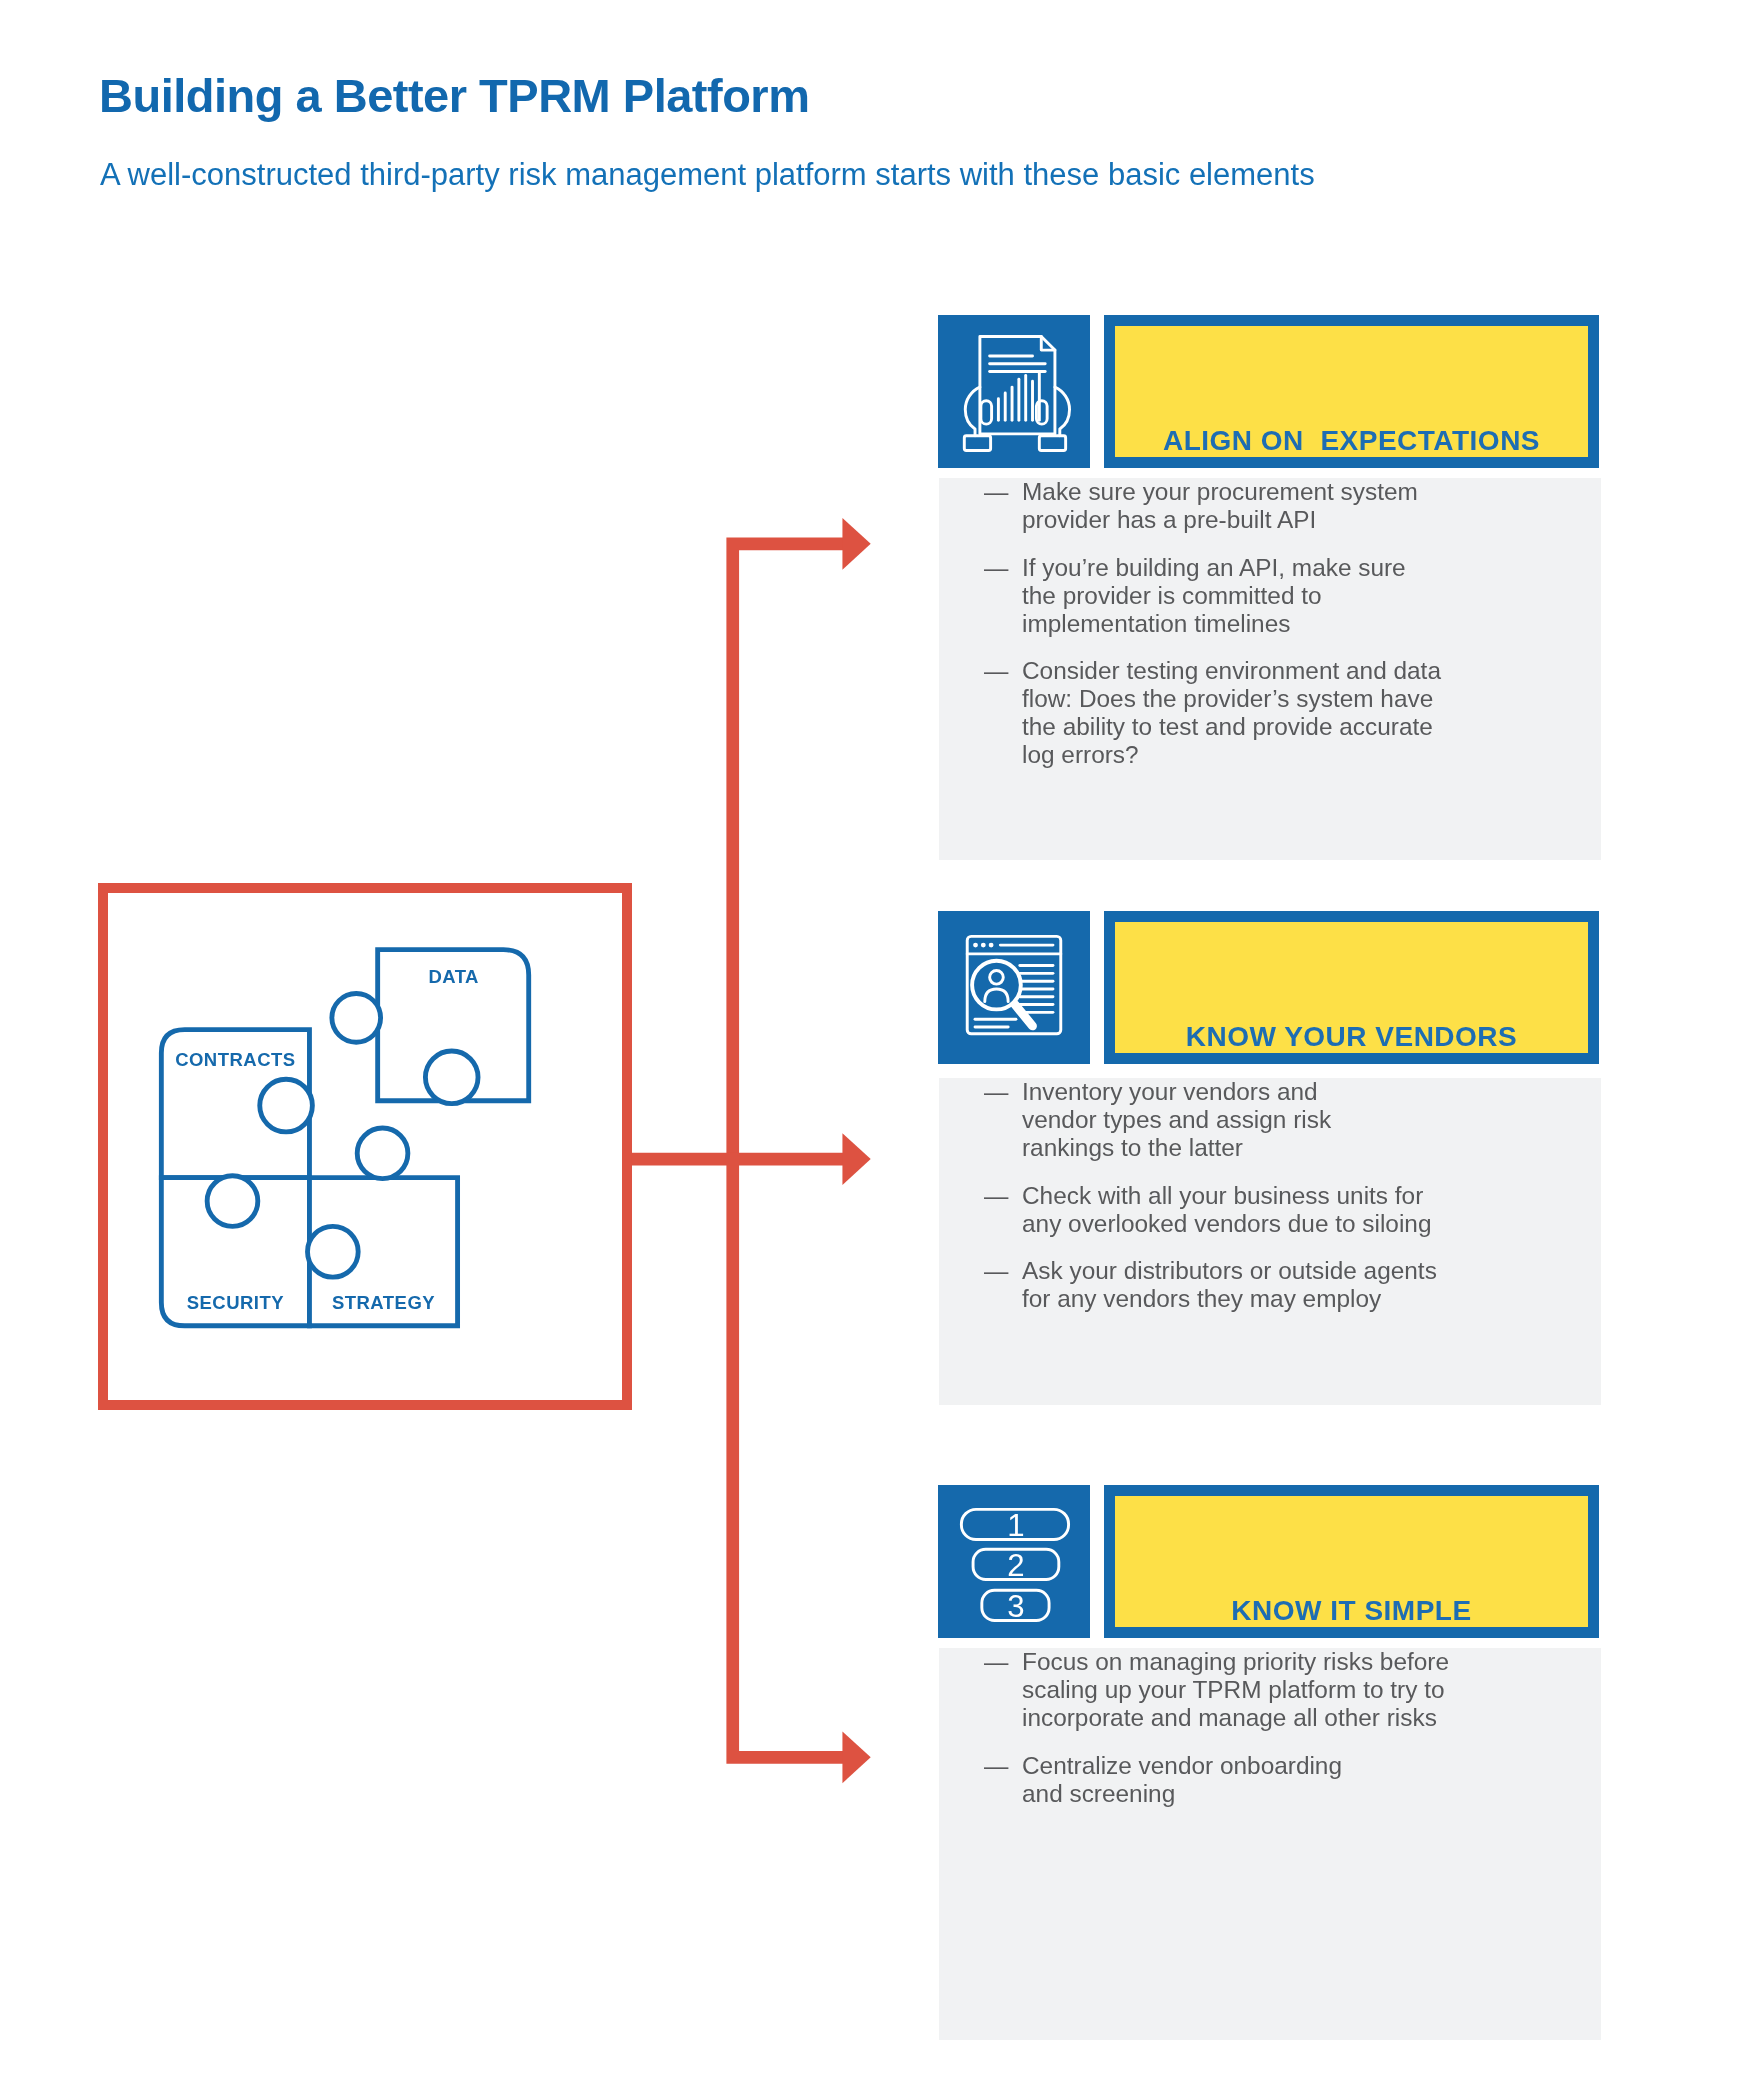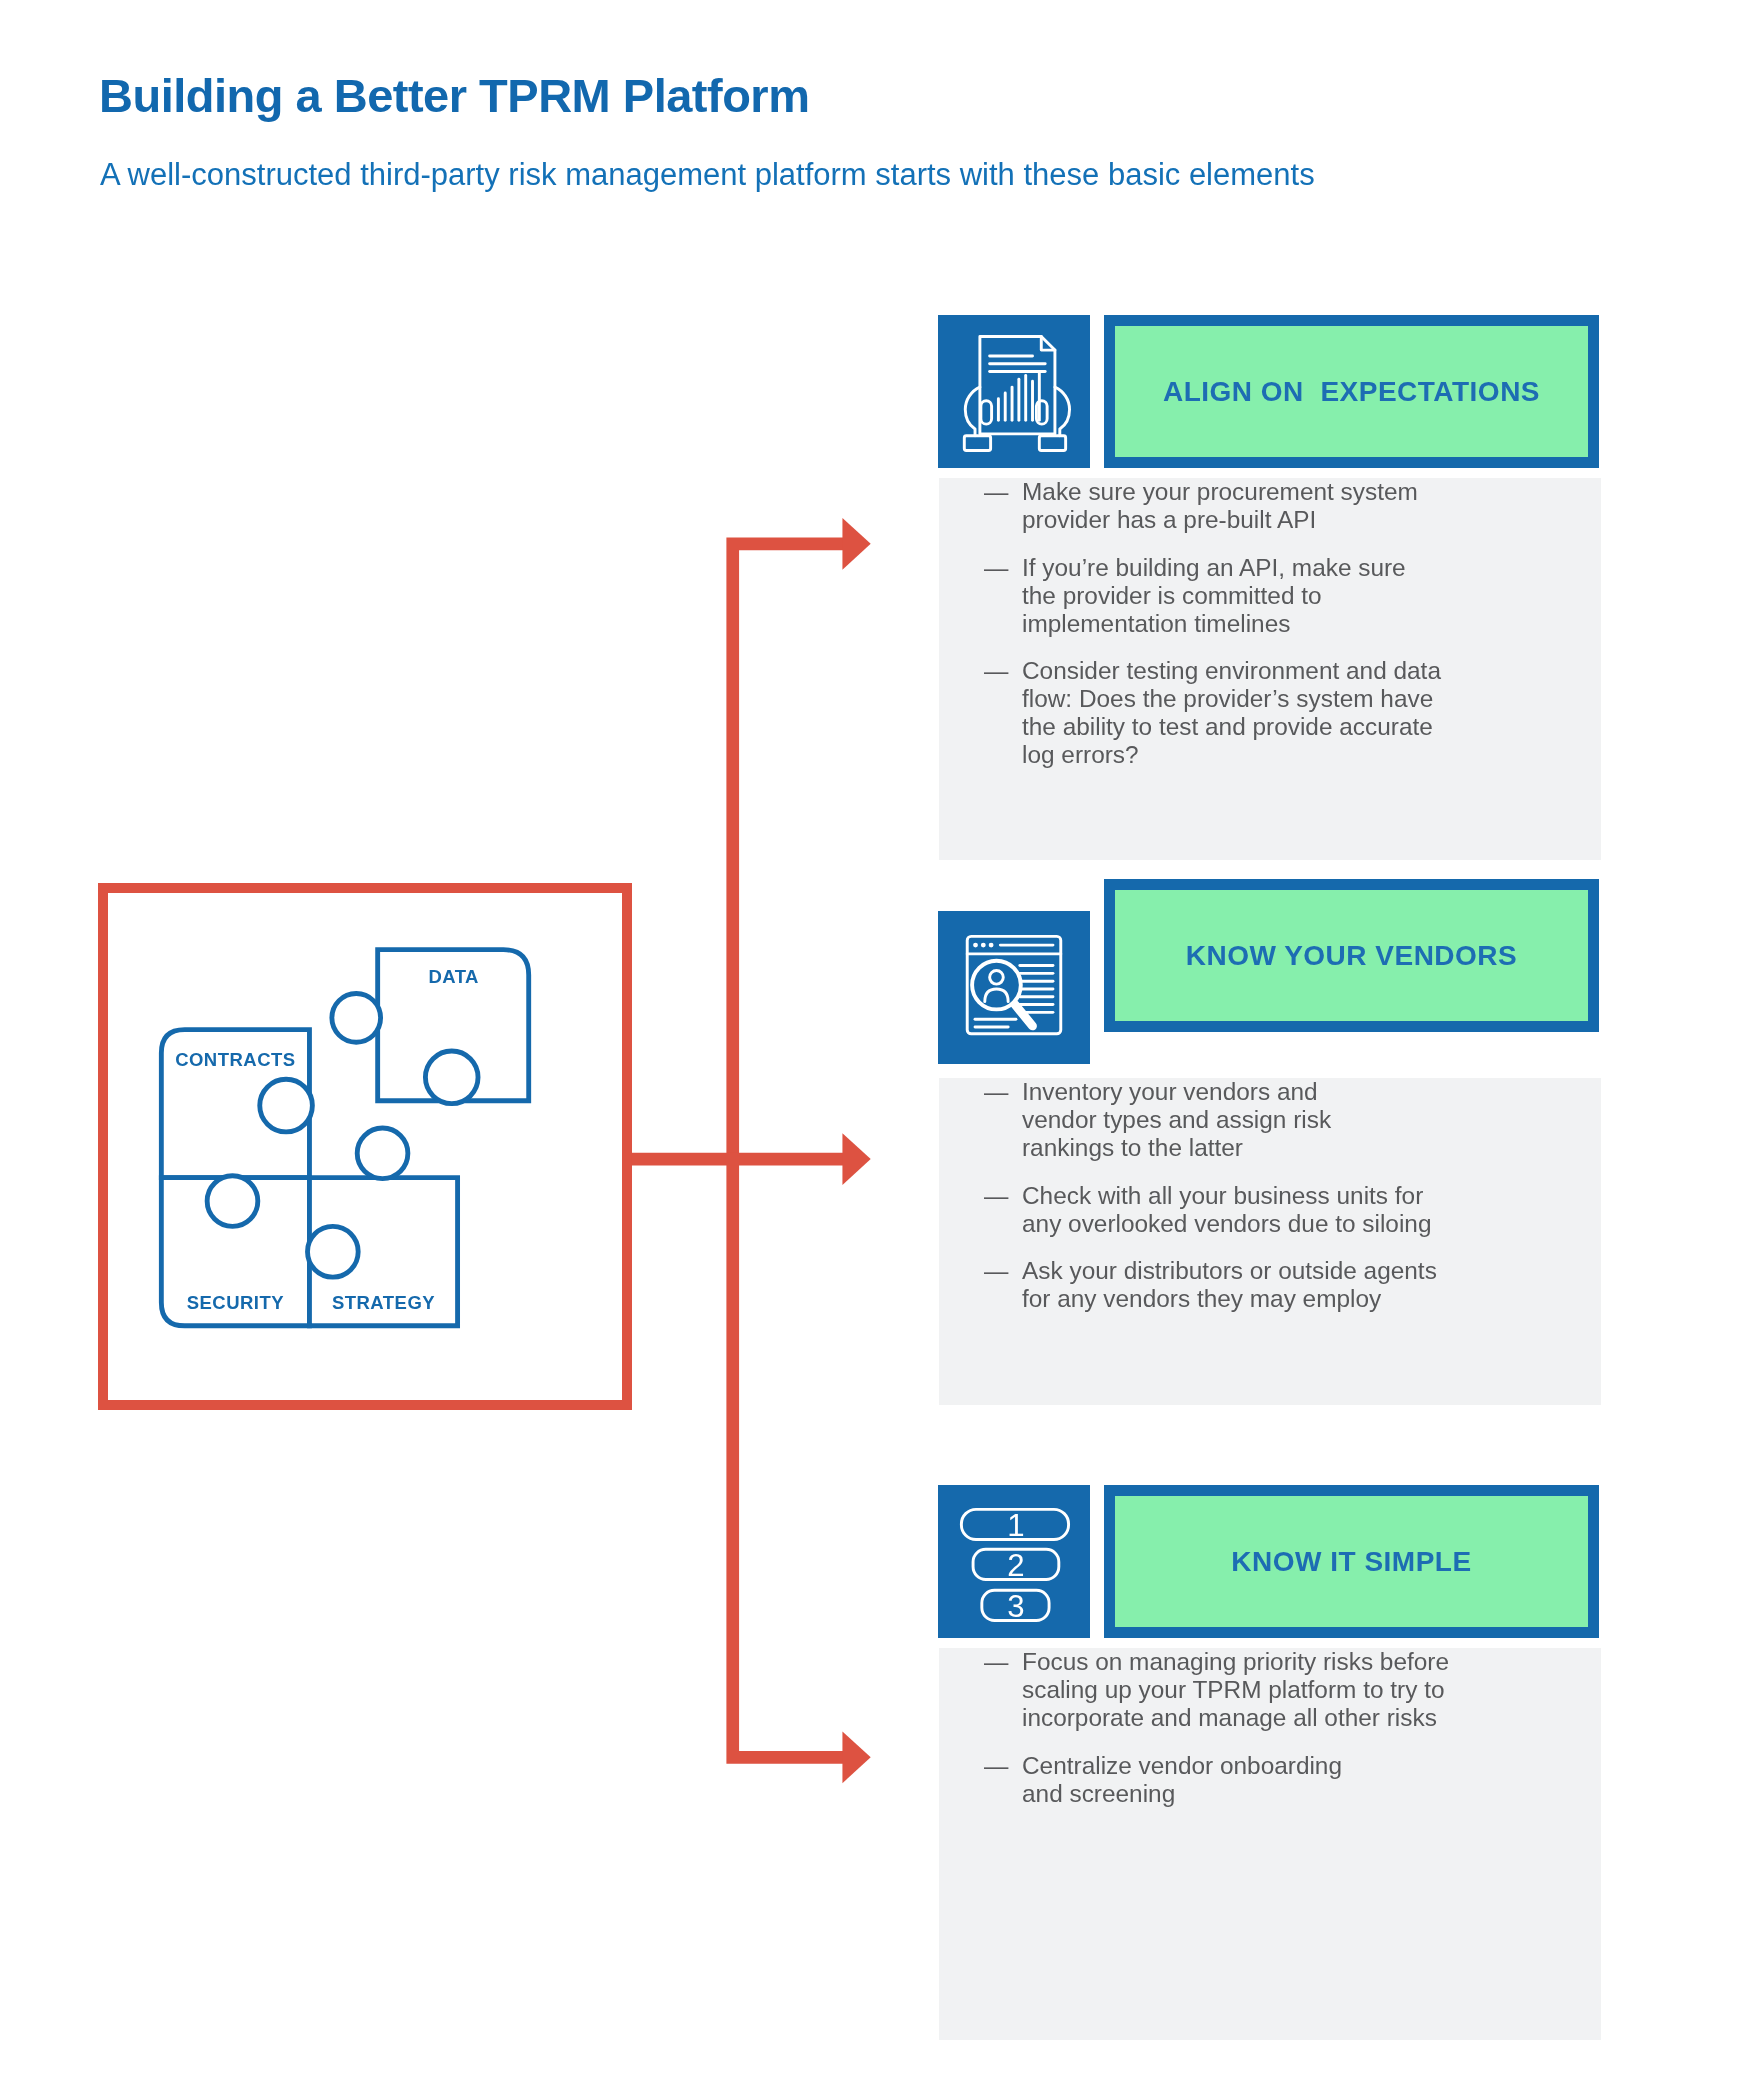--- a/index.html
+++ b/index.html
@@ -25,22 +25,22 @@
 
   .connector-svg { left:0; top:0; pointer-events:none; }
 
   .icon-tile {
     width:152px; height:153px; background:#1569ac; left:938px;
   }
   .icon-tile svg { display:block; }
 
   .header-box {
     left:1104px; width:495px; height:153px; box-sizing:border-box;
-    border:11.7px solid #1569ac; background:#86efac;
-    display:flex; align-items:center; justify-content:center;
+    border:11.7px solid #1569ac; background:#fde047;
+    display:flex; align-items:flex-end; justify-content:center;
   }
   .header-box span {
     font-size:28px; font-weight:bold; color:#1d6db3;
     letter-spacing:0.5px; white-space:pre;
   }
 
   .panel {
     left:939px; width:662px; background:#f1f2f3; box-sizing:border-box;
   }
   .panel ul { list-style:none; margin:0; padding:0; }
@@ -168,21 +168,21 @@
         <circle cx="46.5" cy="35" r="2.5"></circle>
         <circle cx="54.5" cy="35" r="2.5"></circle>
       </g>
 
       <circle cx="60" cy="76" r="25" stroke="#ffffff" stroke-width="4" fill="#1569ac"></circle>
       <circle cx="60" cy="68" r="7" stroke="#ffffff" stroke-width="3" fill="none"></circle>
       <path d="M48,93 C48,84 52,80 60,80 C68,80 72,84 72,93" stroke="#ffffff" stroke-width="3" fill="none" stroke-linecap="round"></path>
       <path d="M79,96 L97,118" stroke="#ffffff" stroke-width="9" stroke-linecap="round"></path>
     </svg>
   </div>
-  <div class="abs header-box" style="top:879px;">
+  <div class="abs header-box" style="top:911px;">
     <span>KNOW YOUR VENDORS</span>
   </div>
   <div class="abs panel" style="top:1078px; height:327px;">
     <ul class="pad2">
       <li>Inventory your vendors and
 vendor types and assign risk
 rankings to the latter</li>
       <li>Check with all your business units for
 any overlooked vendors due to siloing</li>
       <li>Ask your distributors or outside agents

